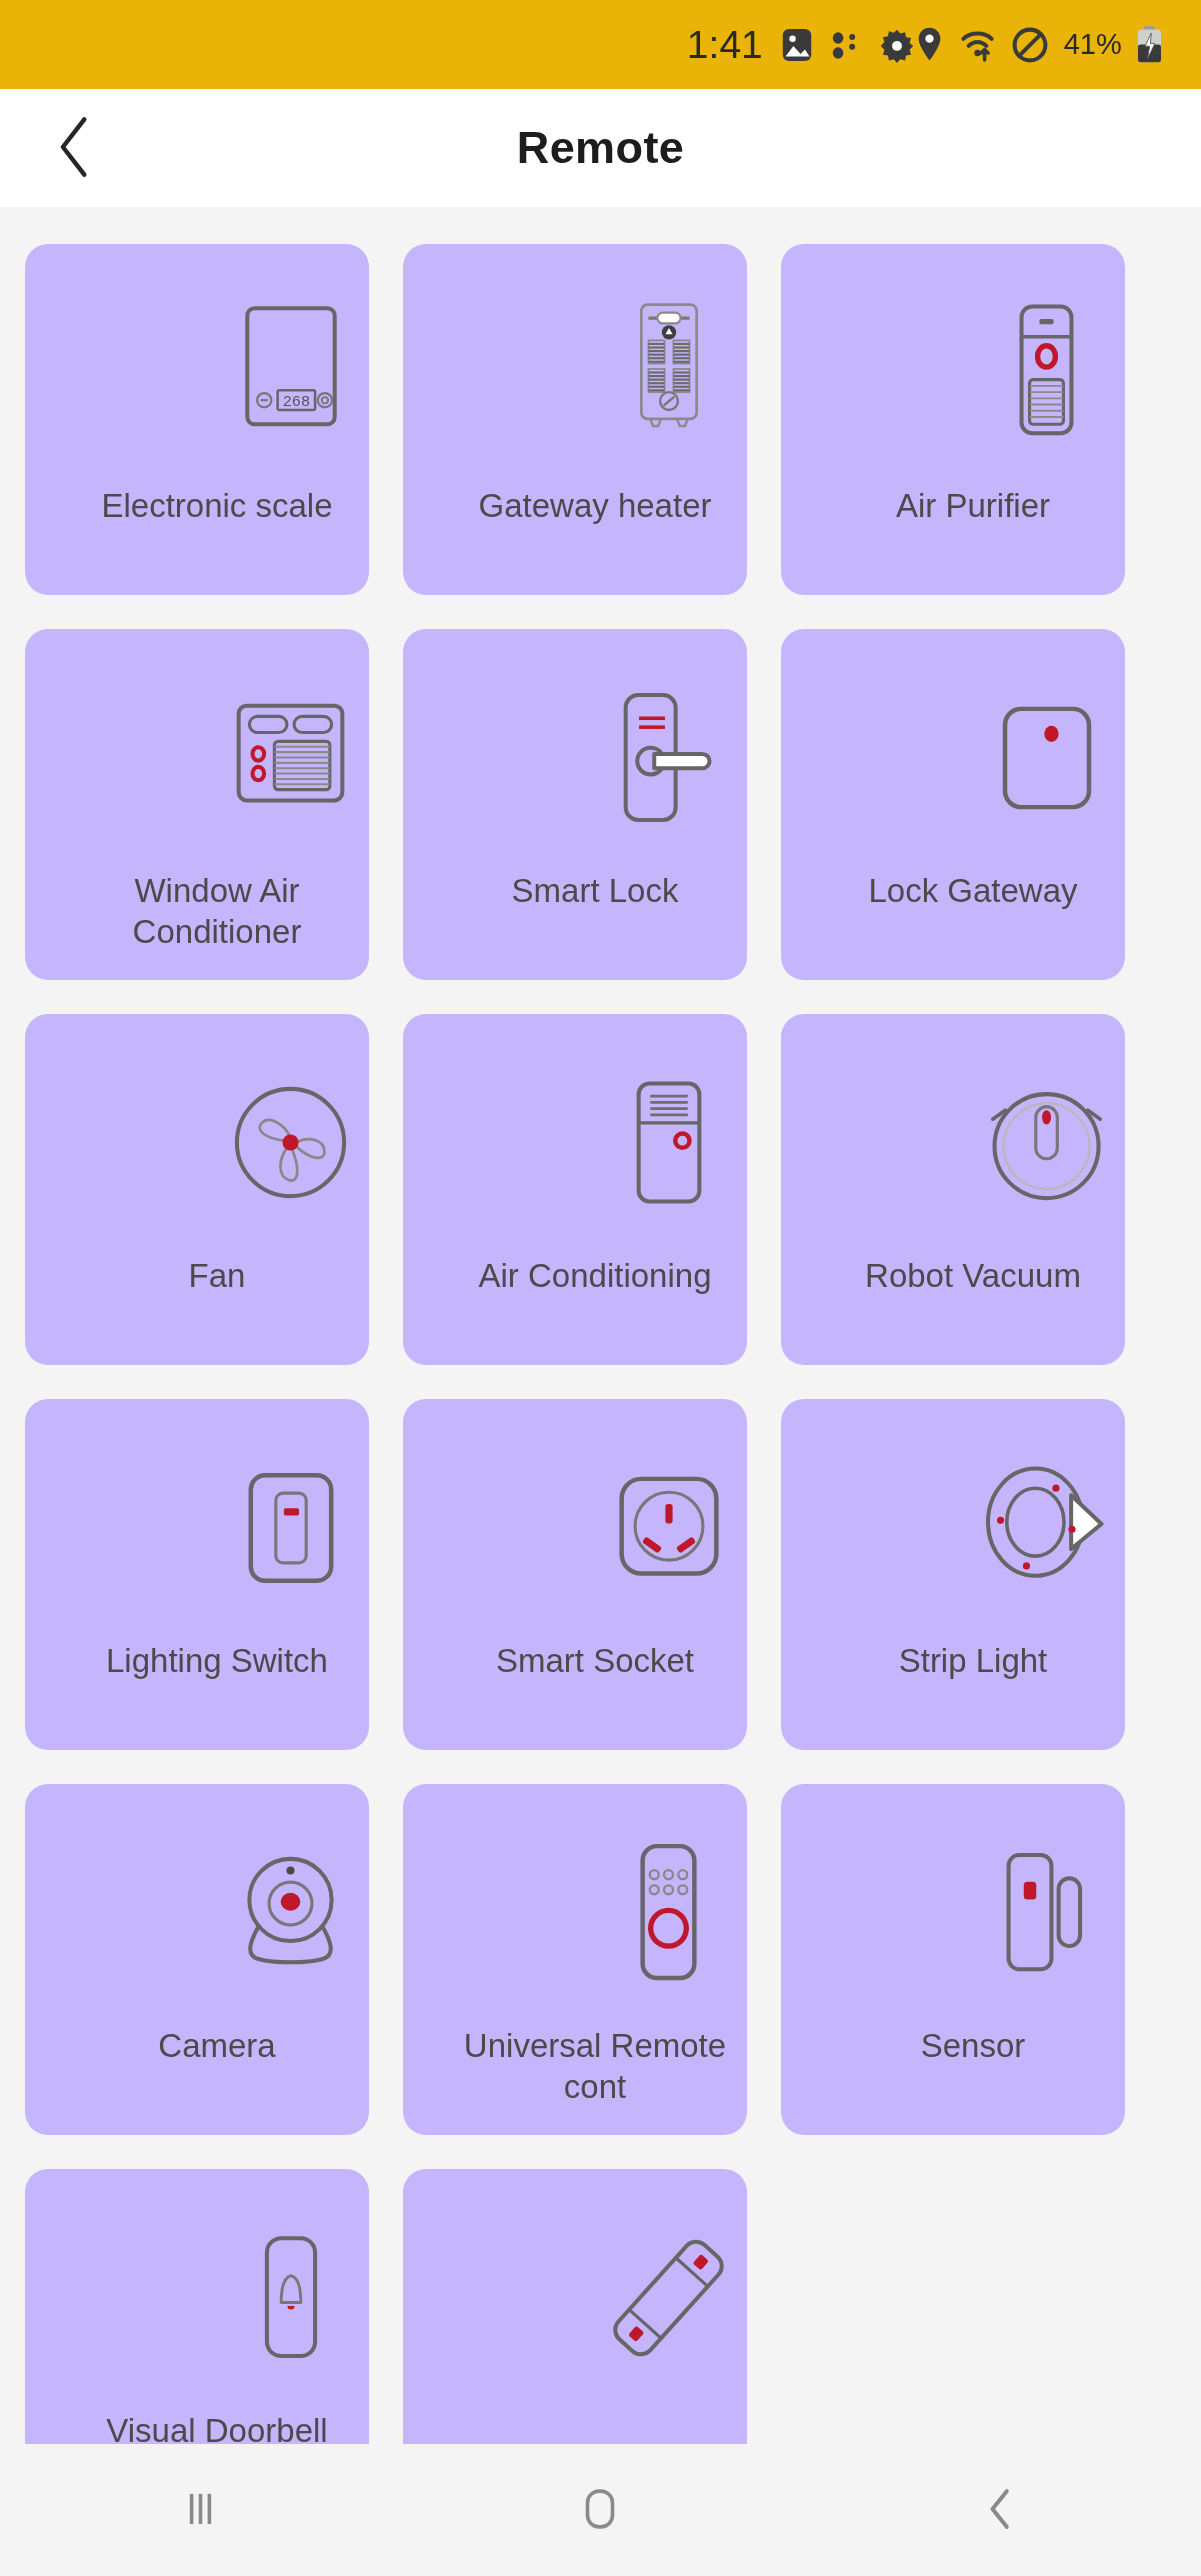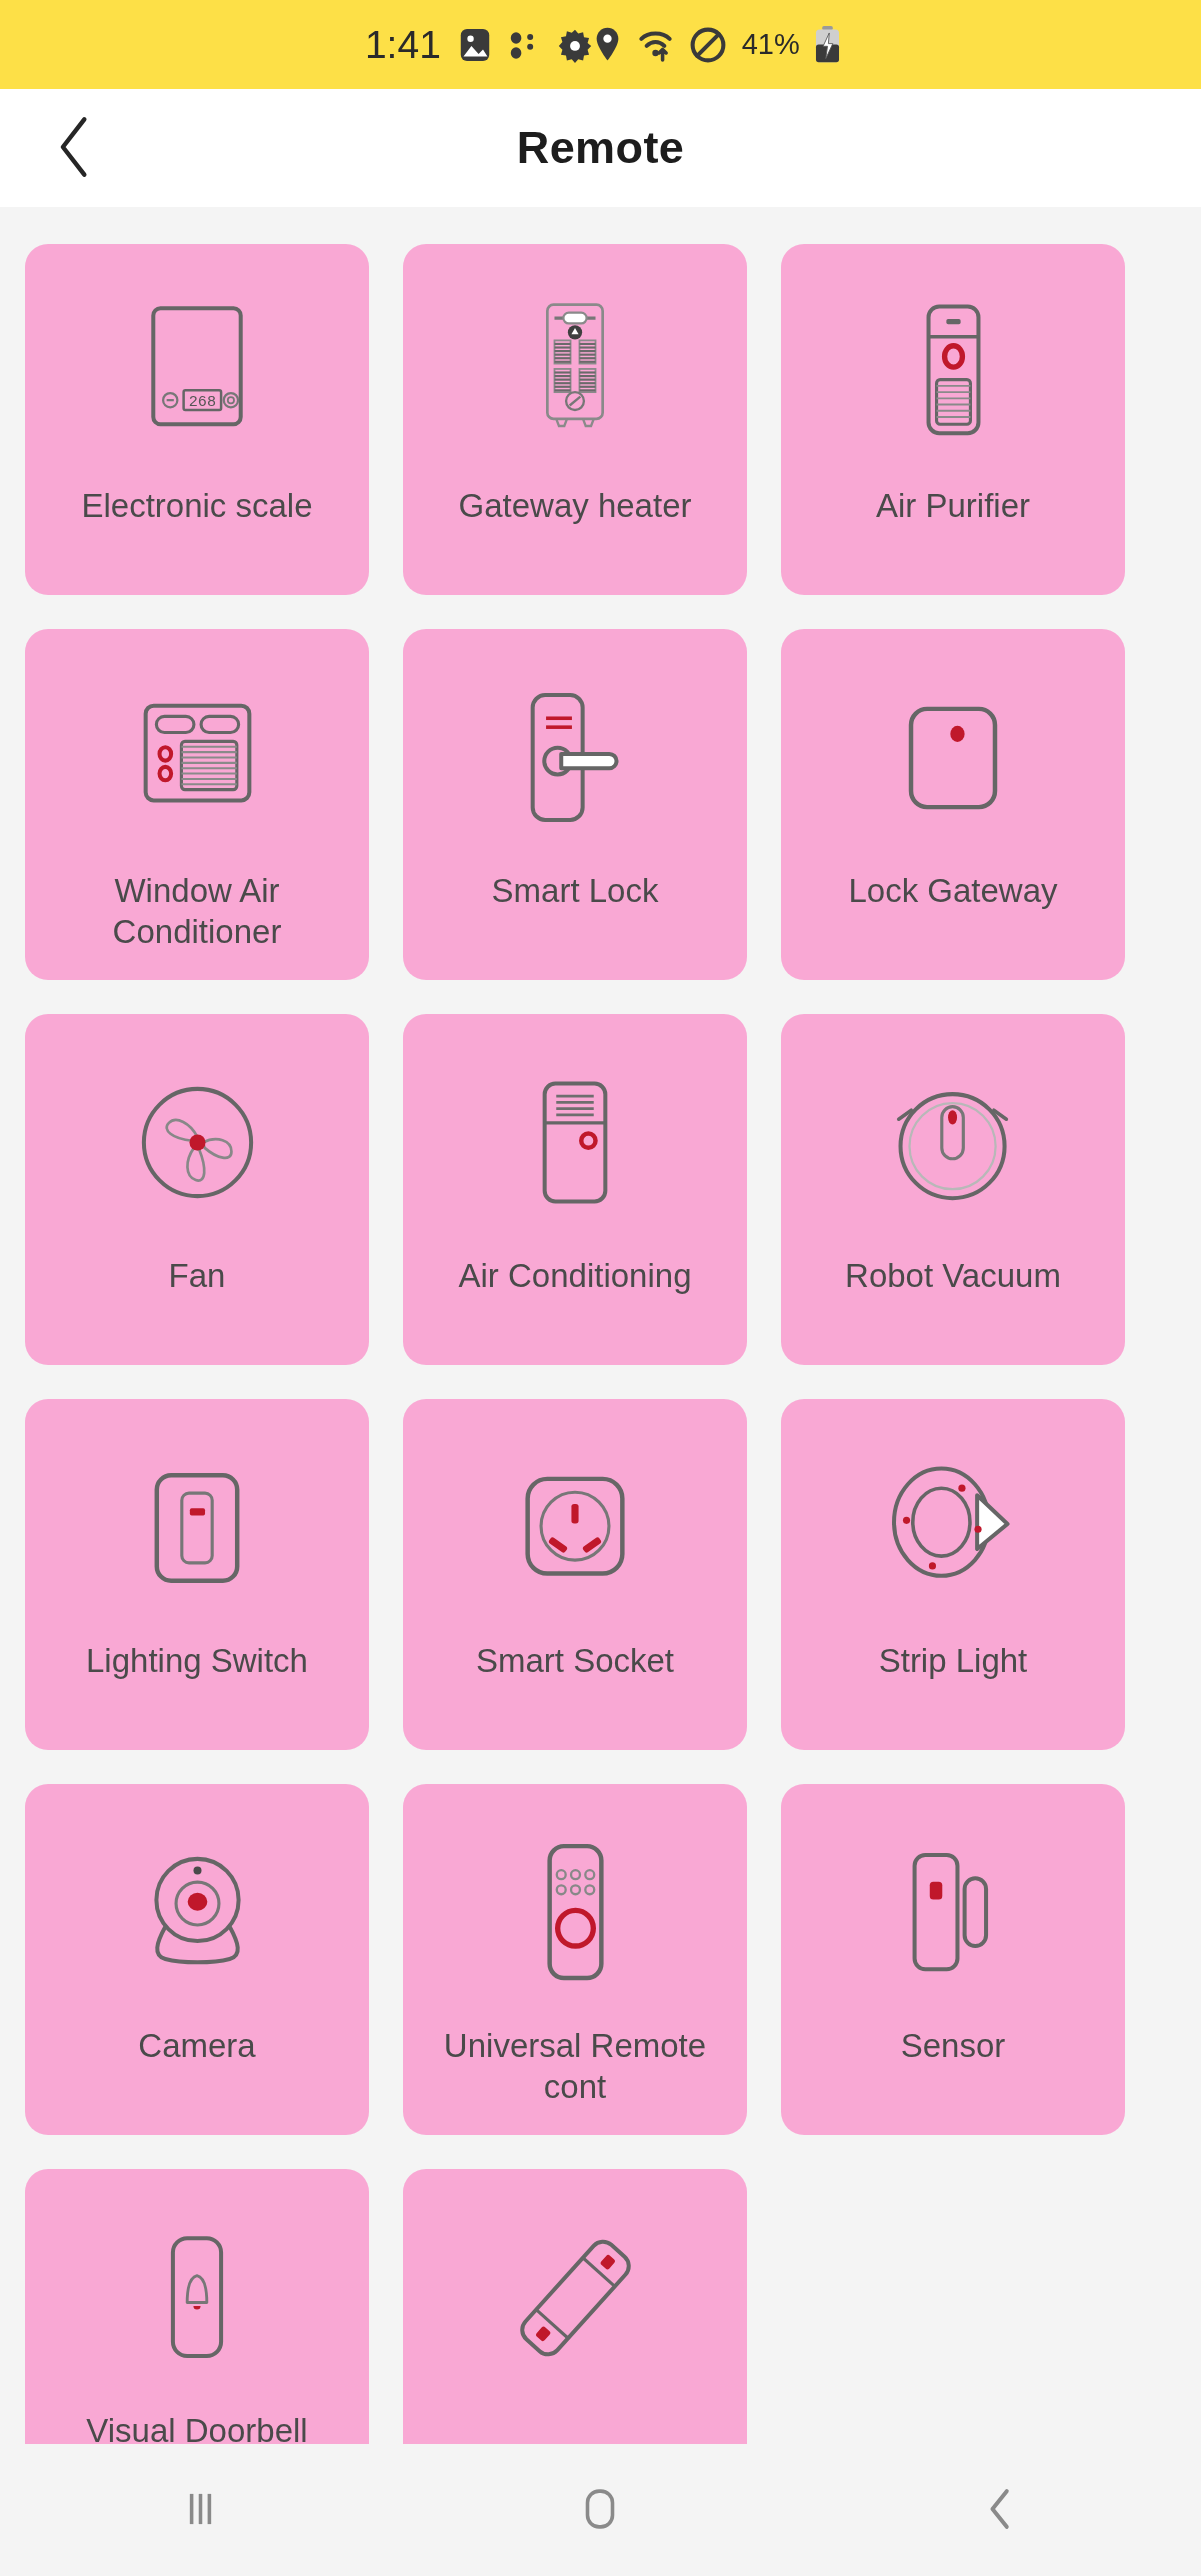--- a/index.html
+++ b/index.html
@@ -6,22 +6,22 @@
   html, body {
     width: 1201px; height: 2576px;
     background: #f4f4f4;
     font-family: "Liberation Sans", sans-serif;
     overflow: hidden;
   }
   .phone { position: relative; width: 1201px; height: 2576px; background: #f4f4f4; }
 
   
   .statusbar {
-    height: 89px; background: #fde047;
-    display: flex; align-items: center; justify-content: center;
+    height: 89px; background: #eab308;
+    display: flex; align-items: center; justify-content: flex-end;
     padding: 0 38px 0 43px;
   }
   .sb-left, .sb-right { display: flex; align-items: center; }
   .sb-left { gap: 18px; }
   .sb-right { gap: 14.3px; }
   .sb-clock { font-size: 39px; color: #2a2a2a; letter-spacing: 0px; font-weight: 400; }
   .sb-batt-text { font-size: 29px; color: #2a2a2a; font-weight: 400; }
   .sb-icon { display: inline-flex; align-items: center; justify-content: center; }
 
   
@@ -43,24 +43,24 @@
     position: absolute; top: 208px; left: 0; right: 0; bottom: 132px;
     background: #f4f4f4; overflow: hidden;
   }
   .grid {
     display: grid;
     grid-template-columns: repeat(3, 344px);
     gap: 34px 34px;
     padding: 36px 25px 0 25px;
   }
   .card {
-    background: #f9a8d4; border-radius: 23px;
+    background: #c4b5fd; border-radius: 23px;
     height: 351px;
     display: flex; flex-direction: column;
-    align-items: center; justify-content: flex-start;
+    align-items: flex-end; justify-content: flex-start;
     padding-top: 50px;
   }
   .card-icon {
     height: 157px; width: 157px;
     display: flex; align-items: center; justify-content: center;
   }
   .card-icon svg { display: block; }
   .card-label {
     margin-top: 34px; width: 304px;
     text-align: center; font-size: 33px; line-height: 1.28;

